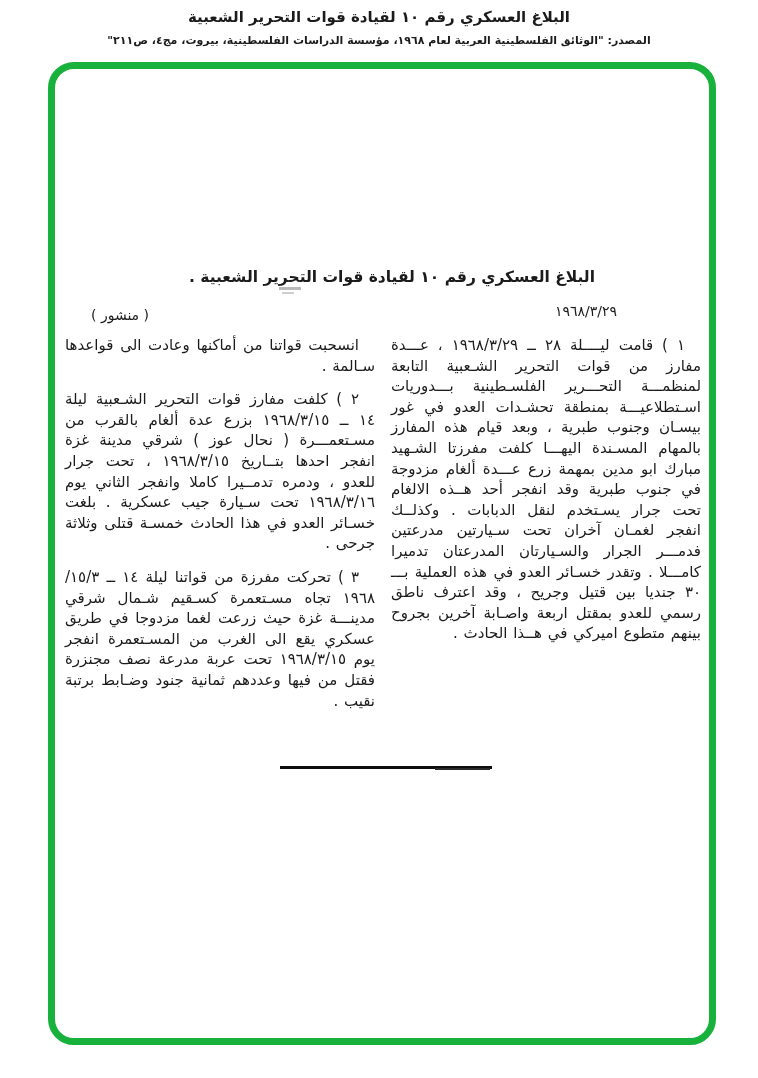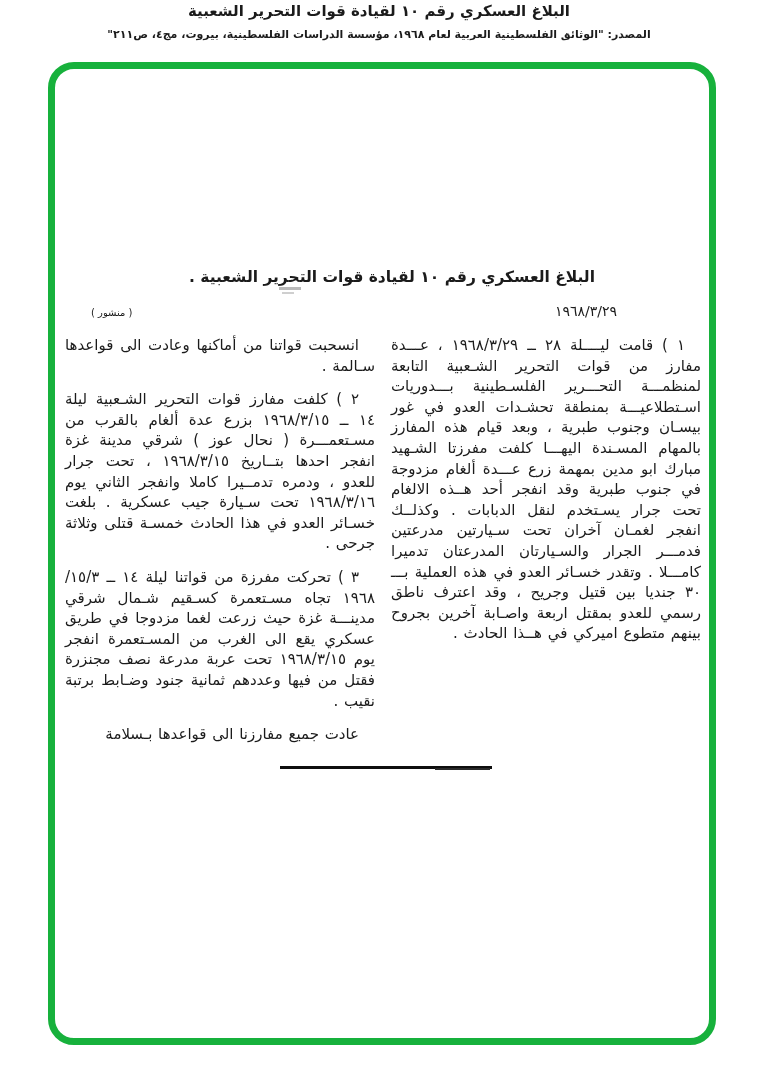--- a/index.html
+++ b/index.html
@@ -3,41 +3,41 @@
 <meta charset="utf-8">
 <style>
   html,body{margin:0;padding:0;}
   body{
     width:758px;height:1078px;position:relative;background:#ffffff;
     font-family:"DejaVu Sans",sans-serif;color:#1b1b1b;overflow:hidden;
   }
   
   .page-header{position:absolute;top:0;left:0;width:758px;text-align:center;direction:rtl;}
   .page-header .hdr-title{
-    margin-top:1px;font-size:15px;font-weight:bold;letter-spacing:0;line-height:20px;
+    margin-top:7px;font-size:15px;font-weight:bold;letter-spacing:0;line-height:20px;
   }
   .page-header .hdr-source{
     margin-top:7px;font-size:11px;font-weight:bold;line-height:14px;
   }
   
   .frame{
     position:absolute;left:48px;top:62px;width:668px;height:983px;
     box-sizing:border-box;border:7px solid #17b13c;border-radius:26px;background:#ffffff;
   }
   .frame-inner{position:relative;width:100%;height:100%;}
   
   .doc-title{
     position:absolute;top:197px;left:70px;right:50px;direction:rtl;text-align:center;
     font-size:15.5px;font-weight:bold;line-height:22px;
   }
   .doc-date{
     position:absolute;top:234px;right:92px;direction:rtl;font-size:14px;letter-spacing:1px;
   }
   .doc-published{
-    position:absolute;top:238px;left:36px;direction:rtl;font-size:10px;
+    position:absolute;top:238px;left:36px;direction:rtl;font-size:14px;
   }
   .scan-artifact{
     position:absolute;top:218px;left:224px;width:22px;height:3px;background:#b9b9b9;
   }
   .scan-artifact:after{
     content:"";position:absolute;top:5px;left:3px;width:12px;height:2px;background:#cfcfcf;
   }
   
   .columns{
     position:absolute;top:266px;left:10px;right:8px;direction:rtl;
@@ -75,20 +75,19 @@
     <div class="doc-published">( منشور )</div>
 
     <div class="columns">
       <div class="col">
         <p>١ ) قامت ليــــلة ٢٨ ــ ١٩٦٨/٣/٢٩ ، عـــدة مفارز من قوات التحرير الشـعبية التابعة لمنظمـــة التحـــرير الفلسـطينية بـــدوريات اسـتطلاعيـــة بمنطقة تحشـدات العدو في غور بيسـان وجنوب طبرية ، وبعد قيام هذه المفارز بالمهام المسـندة اليهـــا كلفت مفرزتا الشـهيد مبارك ابو مدين بمهمة زرع عـــدة ألغام مزدوجة في جنوب طبرية وقد انفجر أحد هــذه الالغام تحت جرار يسـتخدم لنقل الدبابات . وكذلــك انفجر لغمـان آخران تحت سـيارتين مدرعتين فدمـــر الجرار والسـيارتان المدرعتان تدميرا كامـــلا . وتقدر خسـائر العدو في هذه العملية بـــ ٣٠ جنديا بين قتيل وجريح ، وقد اعترف ناطق رسمي للعدو بمقتل اربعة واصـابة آخرين بجروح بينهم متطوع اميركي في هــذا الحادث .</p>
       </div>
       <div class="col">
         <p>انسحبت قواتنا من أماكنها وعادت الى قواعدها سـالمة .</p>
         <p>٢ ) كلفت مفارز قوات التحرير الشـعبية ليلة ١٤ ــ ١٩٦٨/٣/١٥ بزرع عدة ألغام بالقرب من مسـتعمـــرة ( نحال عوز ) شرقي مدينة غزة انفجر احدها بتــاريخ ١٩٦٨/٣/١٥ ، تحت جرار للعدو ، ودمره تدمــيرا كاملا وانفجر الثاني يوم ١٩٦٨/٣/١٦ تحت سـيارة جيب عسكرية . بلغت خسـائر العدو في هذا الحادث خمسـة قتلى وثلاثة جرحى .</p>
         <p>٣ ) تحركت مفرزة من قواتنا ليلة ١٤ ــ ١٥/٣/ ١٩٦٨ تجاه مسـتعمرة كسـقيم شـمال شرقي مدينـــة غزة حيث زرعت لغما مزدوجا في طريق عسكري يقع الى الغرب من المسـتعمرة انفجر يوم ١٩٦٨/٣/١٥ تحت عربة مدرعة نصف مجنزرة فقتل من فيها وعددهم ثمانية جنود وضـابط برتبة نقيب .</p>
-        <p>عادت جميع مفارزنا الى قواعدها بـسلامة</p>
       </div>
     </div>
 
     <div class="divider"></div>
 
   </div>
 </div>
 
 </body></html>

